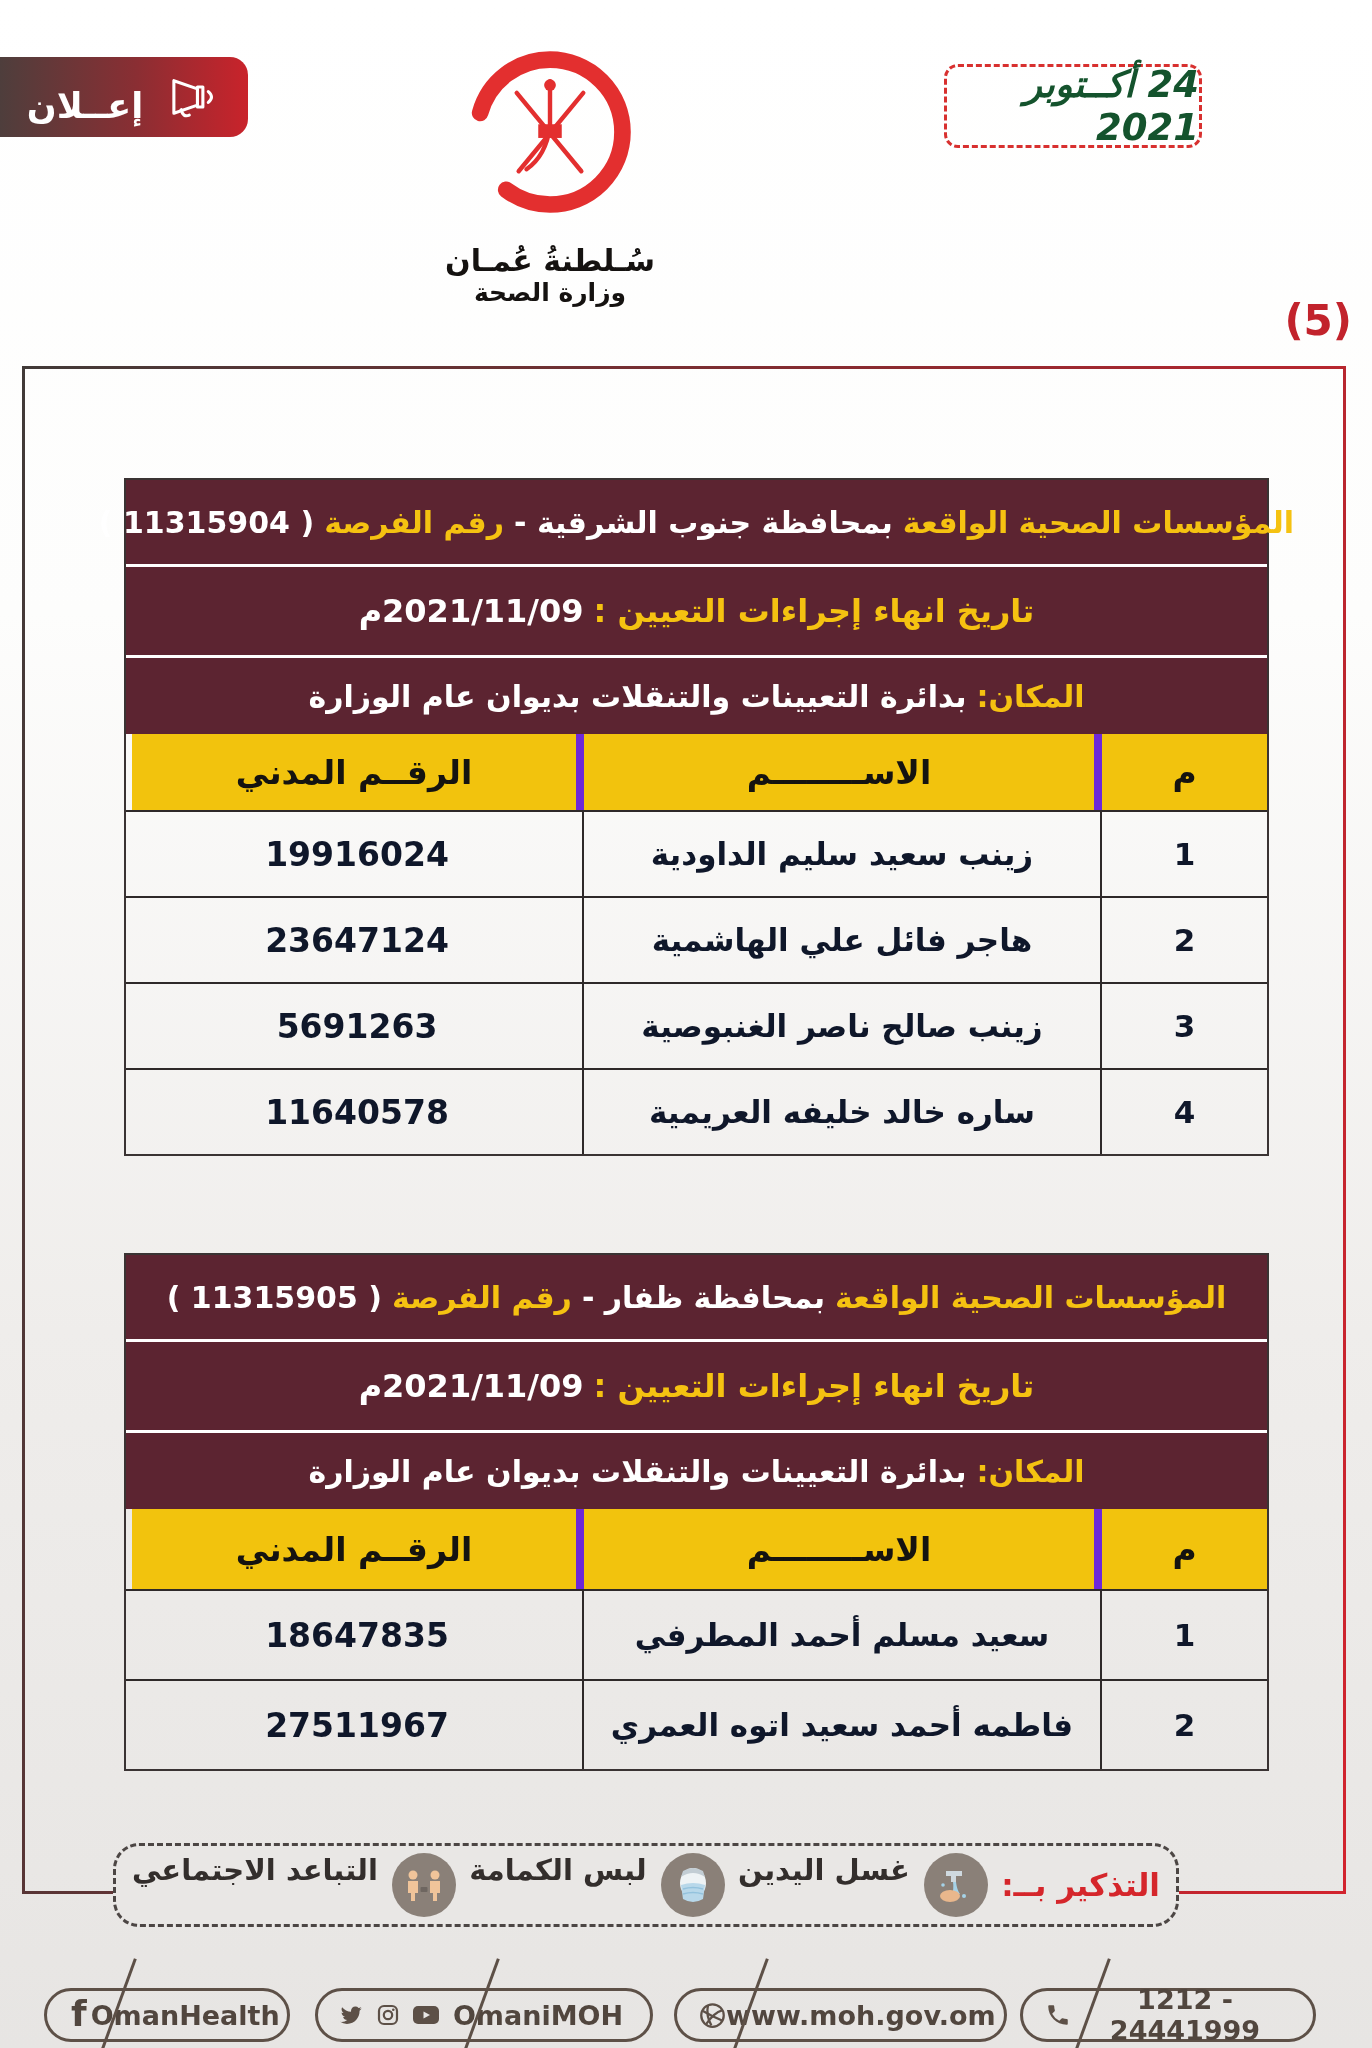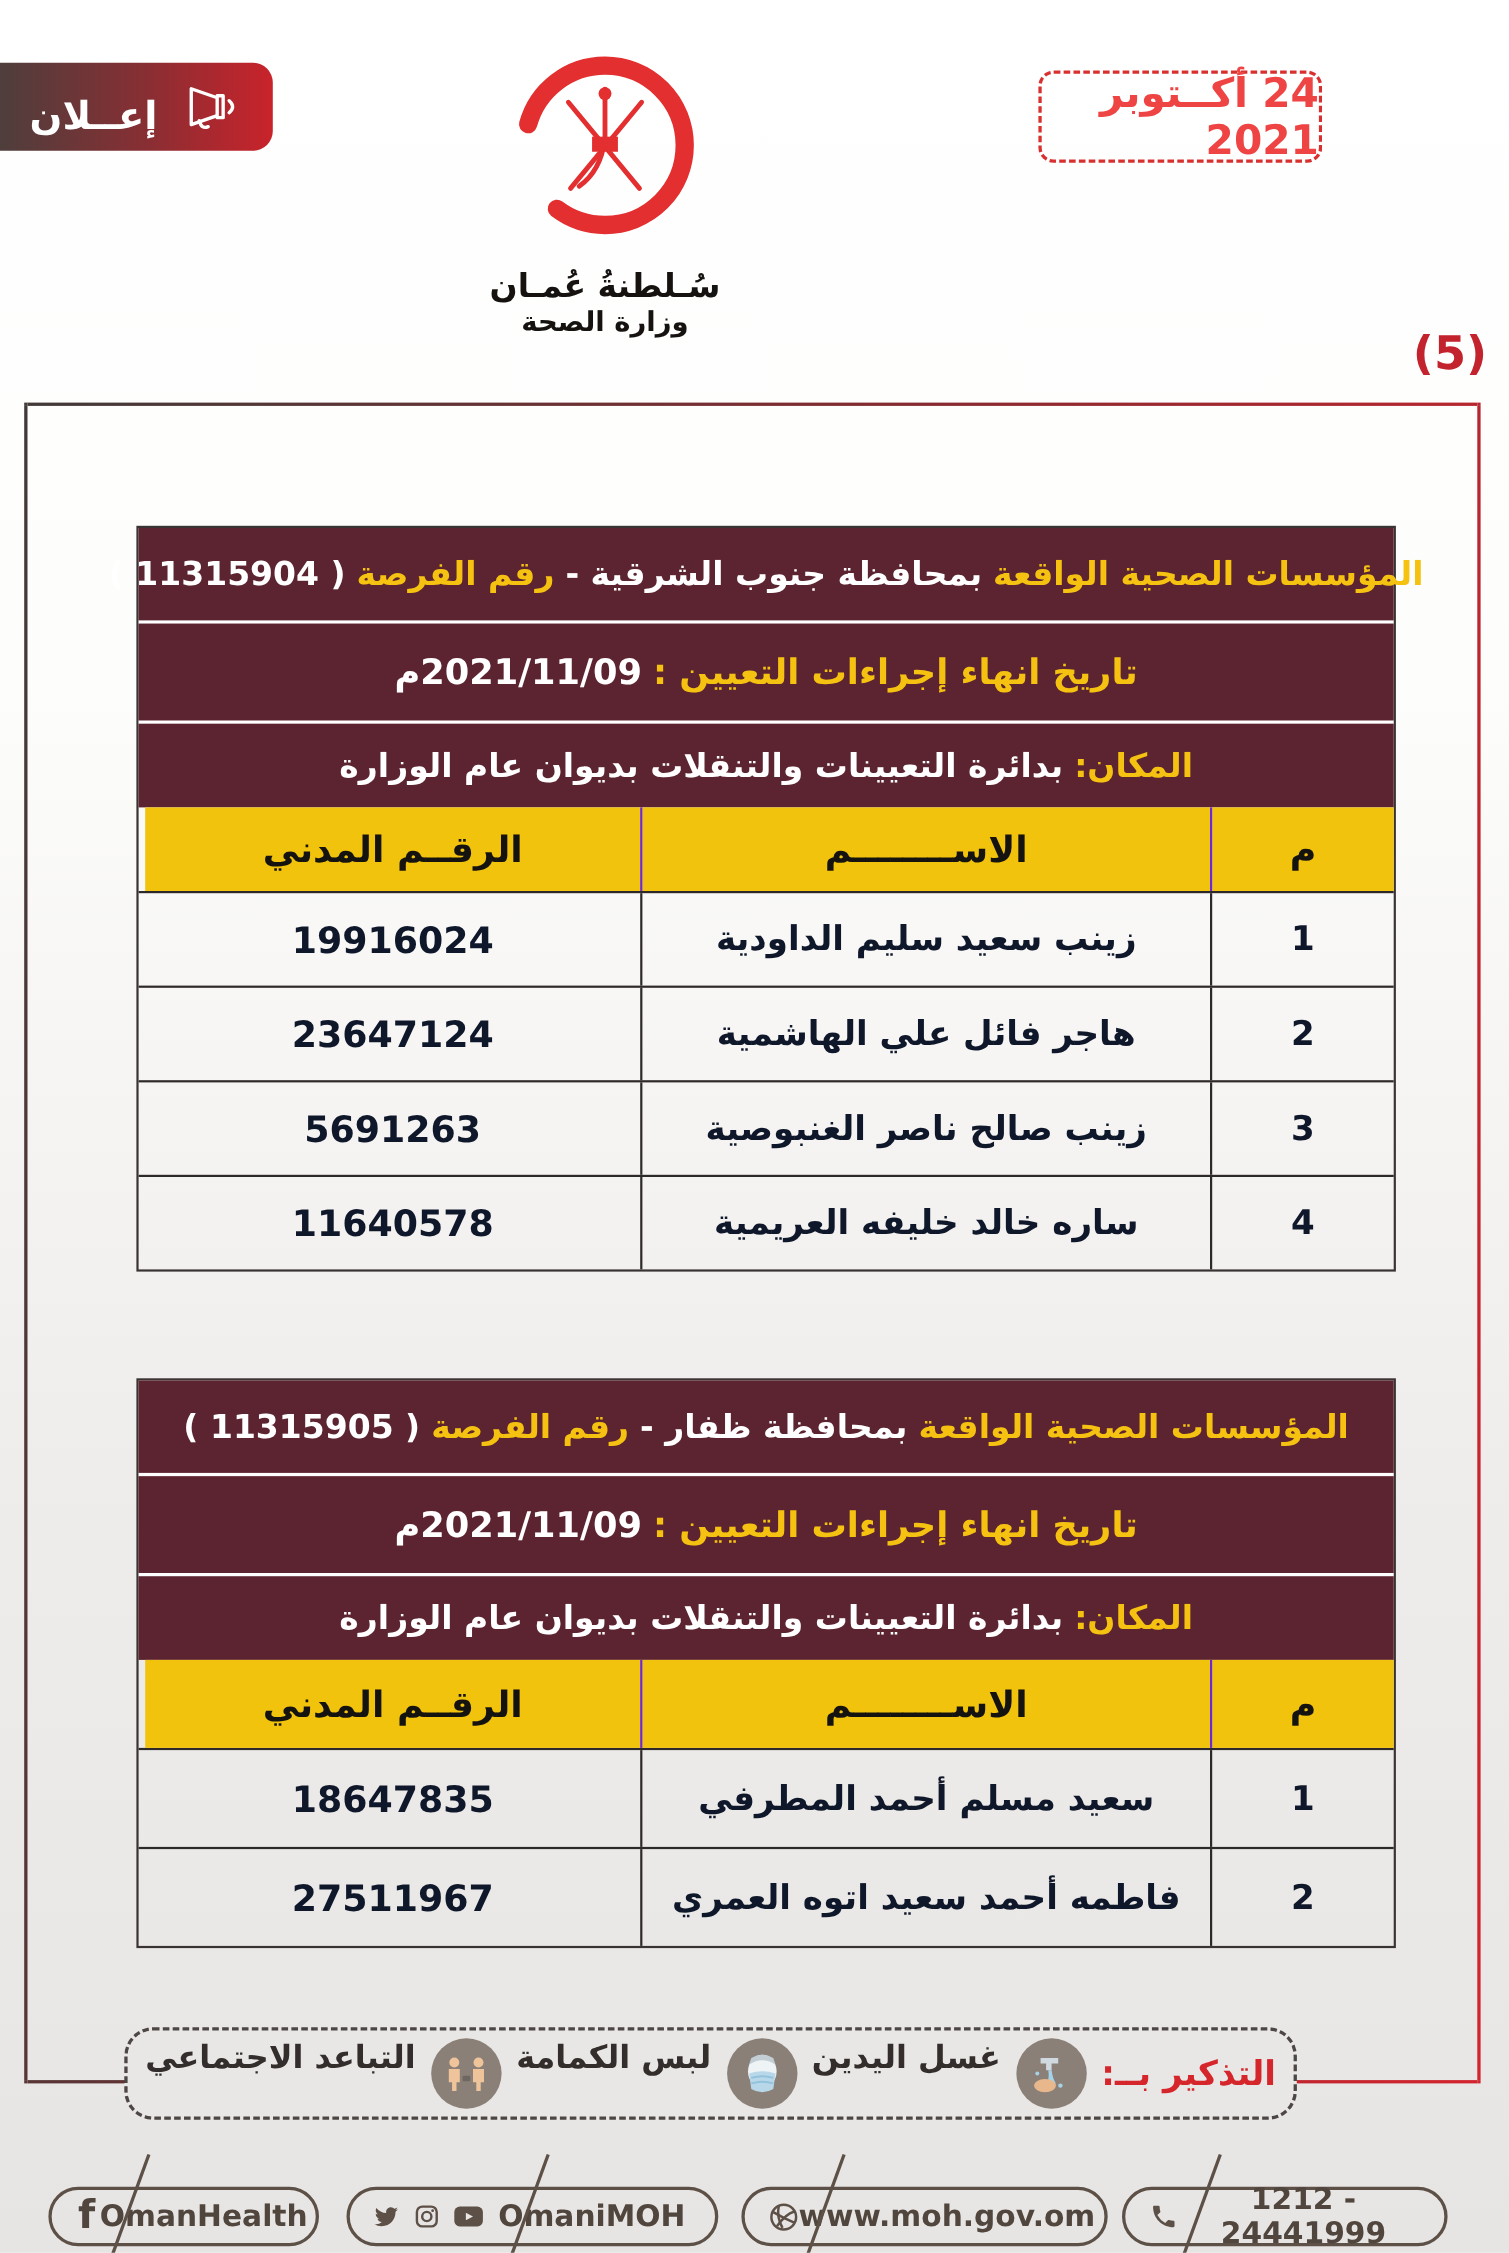--- a/index.html
+++ b/index.html
@@ -23,21 +23,21 @@
   .logo-wrap{left:440px;top:42px;width:220px;text-align:center;}
   .logo-callig{margin-top:14px;color:#151210;font-weight:bold;direction:rtl;line-height:1.15;}
   .logo-callig .l1{font-size:30px;}
   .logo-callig .l2{font-size:25px;}
 
   
   .datebox{
     left:944px;top:64px;width:252px;height:78px;
     border:3px dashed #d8302f;border-radius:14px;
     display:flex;align-items:center;justify-content:center;
-    color:#ef4444;font-size:37px;font-weight:bold;direction:rtl;
+    color:#14532d;font-size:37px;font-weight:bold;direction:rtl;font-style:italic;
   }
 
   .pagenum{left:1252px;top:296px;width:100px;text-align:right;color:#c2232c;font-size:42px;font-weight:bold;}
 
   
   .content-box{
     left:22px;top:366px;width:1318px;height:1522px;
     border:3px solid;border-image:linear-gradient(100deg,#413a38 0%,#8c2a30 55%,#d2242e 100%) 1;
   }
 
@@ -55,21 +55,21 @@
   .hdr-title{height:84px;border-bottom:3px solid #fff;}
   .hdr-date{height:88px;border-bottom:3px solid #fff;font-size:32px;}
   .hdr-loc{height:76px;}
   .cols,.drow{display:grid;grid-template-columns:165px 518px 452px;direction:rtl;}
   .col-h{
     background:#f2c30d;color:#151310;font-weight:bold;font-size:33px;
     display:flex;align-items:center;justify-content:center;height:76px;
   }
   .t2 .col-h{height:80px;}
   .cols{border-bottom:2px solid #2e2929;}
-  .col-h + .col-h{border-right:2px solid #6d28d9;}
+  .col-h + .col-h{border-right:8px solid #6d28d9;}
   .cell{
     display:flex;align-items:center;justify-content:center;
     color:#0f172a;font-weight:bold;font-size:31px;height:84px;direction:rtl;
   }
   .t2 .cell{height:88px;}
   .cell + .cell{border-right:2px solid #2e2929;}
   .drow + .drow{border-top:2px solid #2e2929;}
   .cell-id{font-size:33px;}
 
   

